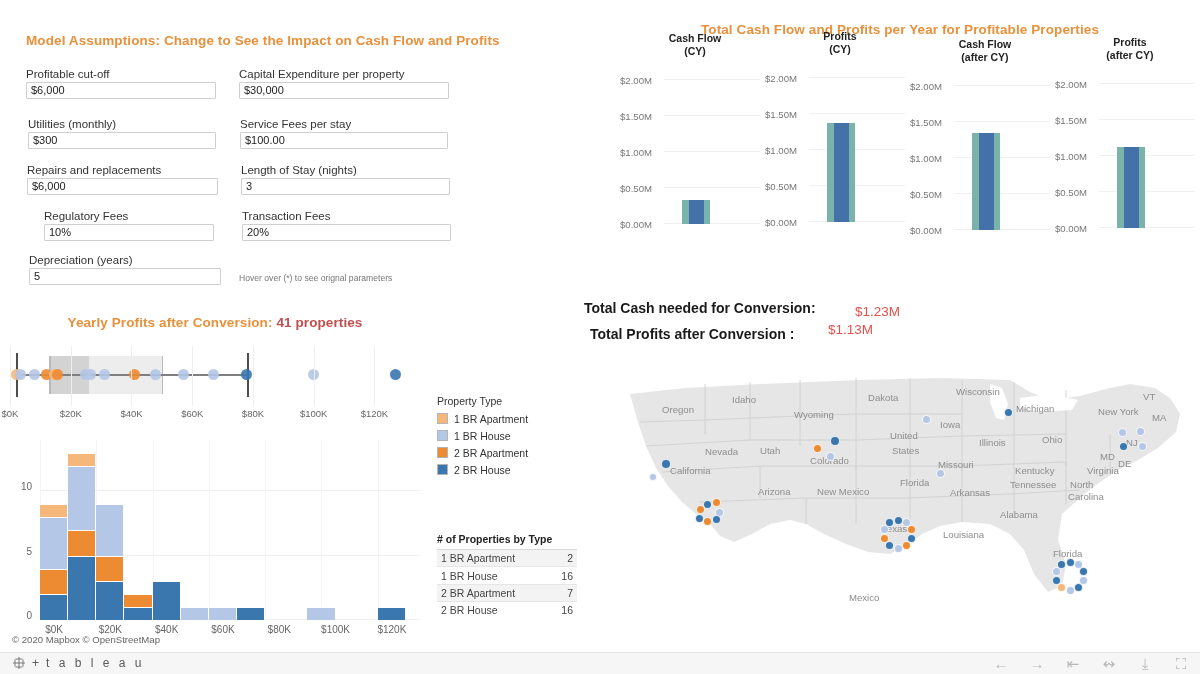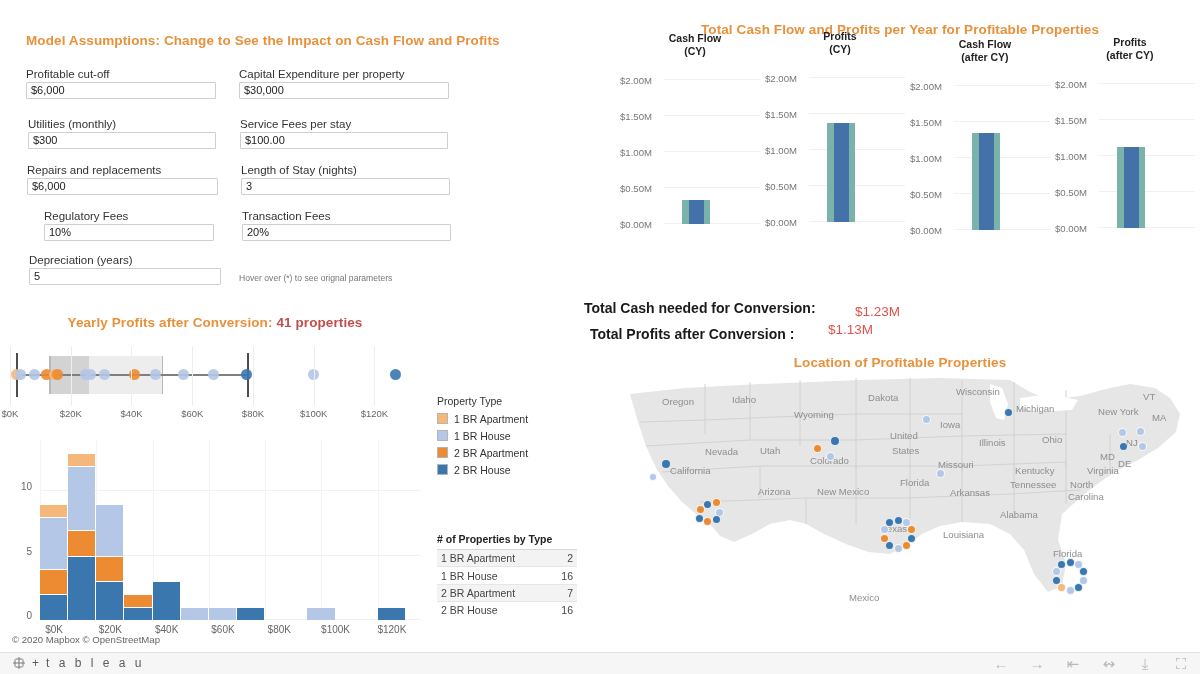--- a/index.html
+++ b/index.html
@@ -395,21 +395,20 @@
       </div>
   </div>
 
   <div class="tot-lbl" style="left:584px; top:300px;">Total Cash needed for Conversion:</div>
   <div class="tot-val" style="left:855px; top:304px;">$1.23M</div>
   <div class="tot-lbl" style="left:590px; top:326px;">Total Profits after Conversion :</div>
   <div class="tot-val" style="left:828px; top:322px;">$1.13M</div>
 
 
   <div id="map">
-    <div id="maptitle" class="ttl">Location of Profitable Properties</div>
     <div id="mapcanvas">
       <svg id="map-svg" width="590" height="255" viewBox="0 0 590 255">
           <path d="M20,20 L75,14 L150,10 L250,6 L330,4 L400,6 L420,18 L440,26 L470,22 L500,14 L520,10 L545,14 L560,24 L570,40 L566,58 L548,74 L528,86 L508,96 L490,108 L472,122 L452,140 L448,166 L456,190 L452,212 L438,218 L424,200 L414,176 L400,160 L380,150 L352,148 L330,152 L312,160 L296,172 L280,180 L258,178 L236,170 L214,160 L196,150 L180,146 L160,150 L142,160 L124,168 L110,162 L100,150 L86,140 L72,128 L58,112 L46,94 L36,72 L28,48 Z" fill="#e6e6e6" stroke="none"></path>
           <path d="M95,10 L95,60" stroke="#cfcfcf" stroke-width="0.9" fill="none"></path>
           <path d="M140,8 L140,66" stroke="#cfcfcf" stroke-width="0.9" fill="none"></path>
           <path d="M190,6 L190,72" stroke="#cfcfcf" stroke-width="0.9" fill="none"></path>
           <path d="M246,4 L246,96" stroke="#cfcfcf" stroke-width="0.9" fill="none"></path>
           <path d="M300,4 L300,100" stroke="#cfcfcf" stroke-width="0.9" fill="none"></path>
           <path d="M352,6 L352,98" stroke="#cfcfcf" stroke-width="0.9" fill="none"></path>
           <path d="M404,8 L404,96" stroke="#cfcfcf" stroke-width="0.9" fill="none"></path>
@@ -435,21 +434,21 @@
           <path d="M246,92 L246,150" stroke="#cfcfcf" stroke-width="0.9" fill="none"></path>
           <path d="M300,100 L300,160" stroke="#cfcfcf" stroke-width="0.9" fill="none"></path>
           <path d="M352,92 L352,148" stroke="#cfcfcf" stroke-width="0.9" fill="none"></path>
           <path d="M404,96 L404,140" stroke="#cfcfcf" stroke-width="0.9" fill="none"></path>
           <path d="M456,88 L456,130" stroke="#cfcfcf" stroke-width="0.9" fill="none"></path>
           <path d="M500,96 L500,60" stroke="#cfcfcf" stroke-width="0.9" fill="none"></path>
           <path d="M380,10 L392,14 L398,30 L394,46 L386,44 L380,28 Z" fill="#ffffff"></path>
           <path d="M410,24 L440,20 L468,26 L462,36 L430,38 L410,34 Z" fill="#ffffff"></path>
         </svg>
       <div id="map-labels">
-          <div class="mlabel" style="left: 52px; top: 22px;">Oregon</div>
+          <div class="mlabel" style="left: 52px; top: 30px;">Oregon</div>
           <div class="mlabel" style="left: 122px; top: 20px;">Idaho</div>
           <div class="mlabel" style="left: 184px; top: 35px; text-align: center;">Wyoming</div>
           <div class="mlabel" style="left: 258px; top: 18px;">Dakota</div>
           <div class="mlabel" style="left: 346px; top: 12px;">Wisconsin</div>
           <div class="mlabel" style="left: 406px; top: 29px;">Michigan</div>
           <div class="mlabel" style="left: 488px; top: 32px;">New York</div>
           <div class="mlabel" style="left: 533px; top: 17px;">VT</div>
           <div class="mlabel" style="left: 542px; top: 38px;">MA</div>
           <div class="mlabel" style="left: 95px; top: 72px;">Nevada</div>
           <div class="mlabel" style="left: 150px; top: 71px;">Utah</div>

